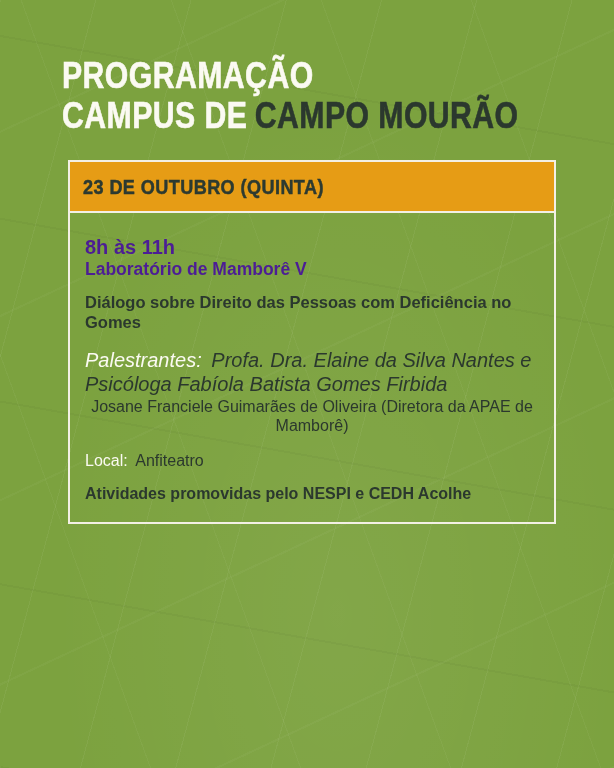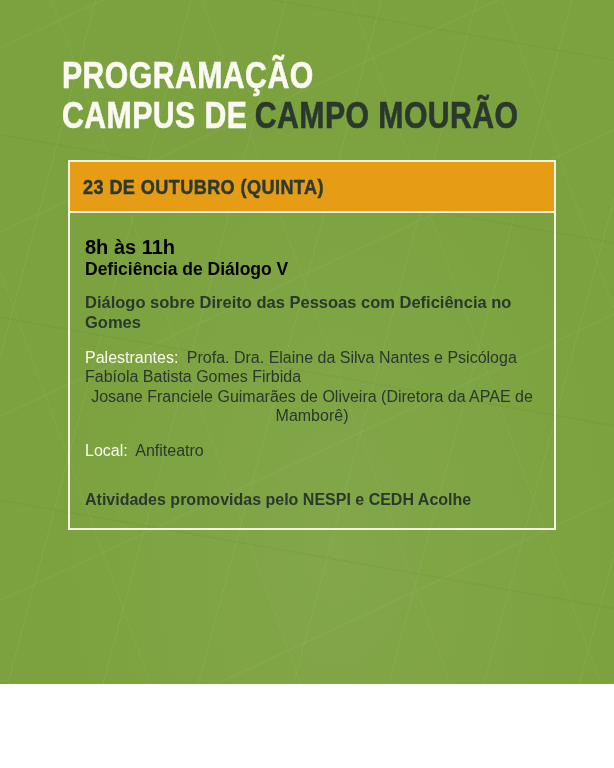--- a/index.html
+++ b/index.html
@@ -7,21 +7,21 @@
     padding: 0;
     width: 614px;
     height: 768px;
     overflow: hidden;
     font-family: "Liberation Sans", sans-serif;
   }
 
   .poster {
     position: relative;
     width: 614px;
-    height: 684px;
+    height: 768px;
     background: #7CA23F;
     overflow: hidden;
   }
 
   
   .poster::before {
     content: "";
     position: absolute;
     inset: 0;
     background:
@@ -86,59 +86,60 @@
     -webkit-text-stroke: 0.5px #2C3A31;
     transform: scaleX(0.86);
     transform-origin: left center;
     white-space: nowrap;
   }
 
   .card-body {
     padding: 23px 15px 19px;
   }
 
-  .t-light { color: #000000; }
+  .t-light { color: #4c1d95; }
   .t-dark  { color: #2B382E; }
 
   .time {
     font-size: 20px;
     font-weight: bold;
     line-height: 1.15;
   }
   .venue {
     font-size: 17.5px;
     font-weight: bold;
     line-height: 1.15;
     margin-bottom: 14px;
   }
   .talk-title {
     font-size: 16.5px;
     font-weight: bold;
     line-height: 1.2;
     margin-bottom: 15px;
   }
   .speakers {
-    font-size: 16px;
+    font-size: 20px;
     line-height: 1.22;
+    font-style: italic;
   }
   .institution {
     font-size: 14.5px;
     line-height: 1.25;
     margin-bottom: 18px;
   }
   .guest {
     font-size: 16px;
     line-height: 1.22;
     margin-bottom: 15px;
     text-align: center;
   }
   .location {
     font-size: 16px;
     line-height: 1.2;
-    margin-bottom: 30px;
+    margin-bottom: 14px;
   }
   .label-light { color: #FBFAF2; margin-right: 4px; }
   .promoters {
     font-size: 16px;
     font-weight: bold;
     line-height: 1.2;
   }
 </style>
 </head>
 <body>
@@ -156,21 +157,21 @@
     <div class="card">
 
       <div class="date-banner">
         <span class="date-banner-text">23 DE OUTUBRO (QUINTA)</span>
       </div>
 
       <div class="card-body">
 
         <div class="time t-light">8h às 11h</div>
 
-        <div class="venue t-light">Deficiência de Diálogo V</div>
+        <div class="venue t-light">Laboratório de Mamborê V</div>
 
         <div class="talk-title t-dark">Diálogo sobre Direito das Pessoas com Deficiência no Gomes</div>
 
         <div class="speakers t-dark">
           <span class="label-light">Palestrantes:</span><span> Profa. Dra. Elaine da Silva Nantes e Psicóloga Fabíola Batista Gomes Firbida</span>
         </div>
 
 
         <div class="guest t-dark">Josane Franciele Guimarães de Oliveira (Diretora da APAE de Mamborê)</div>
 

